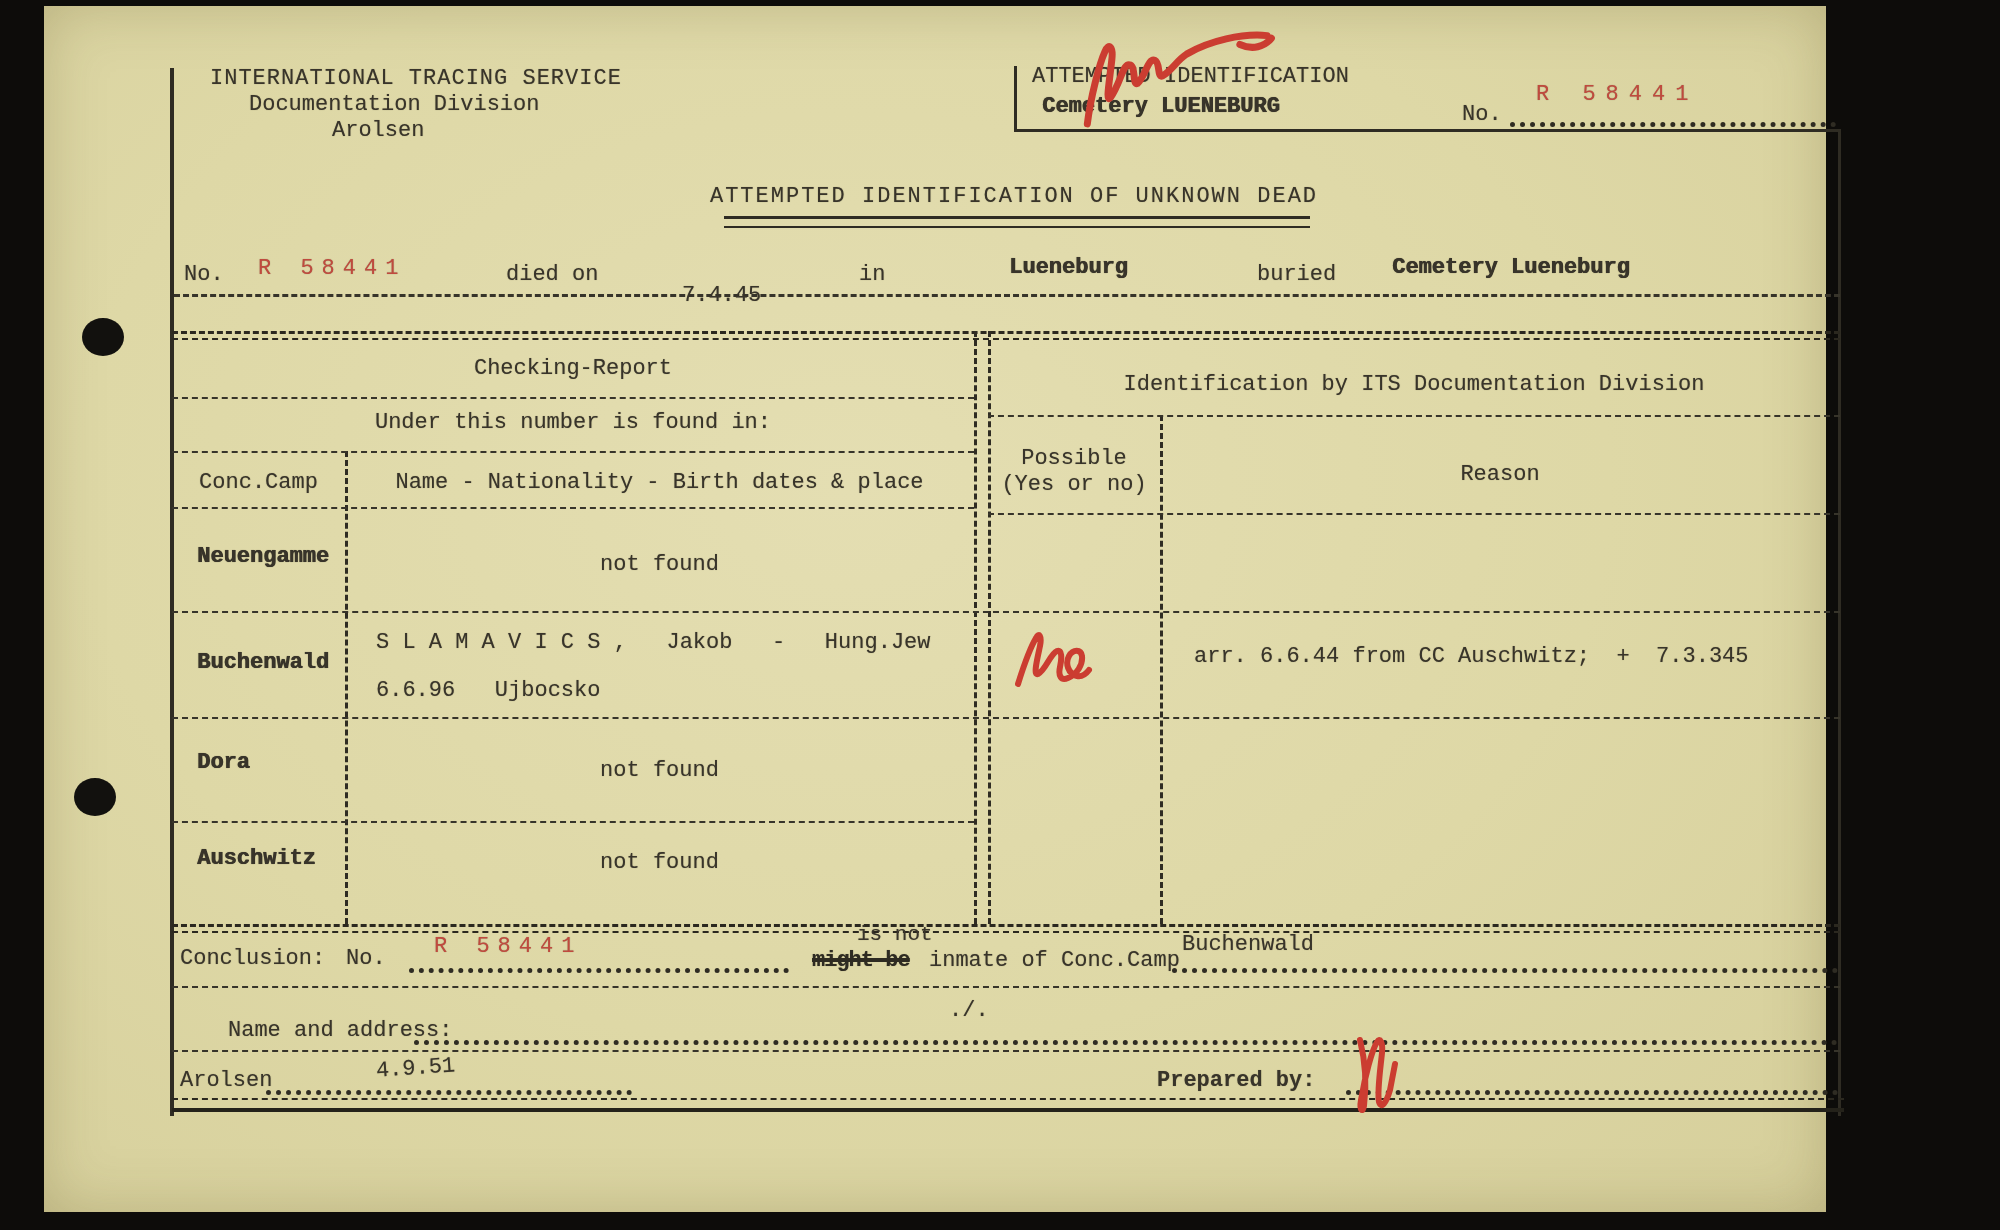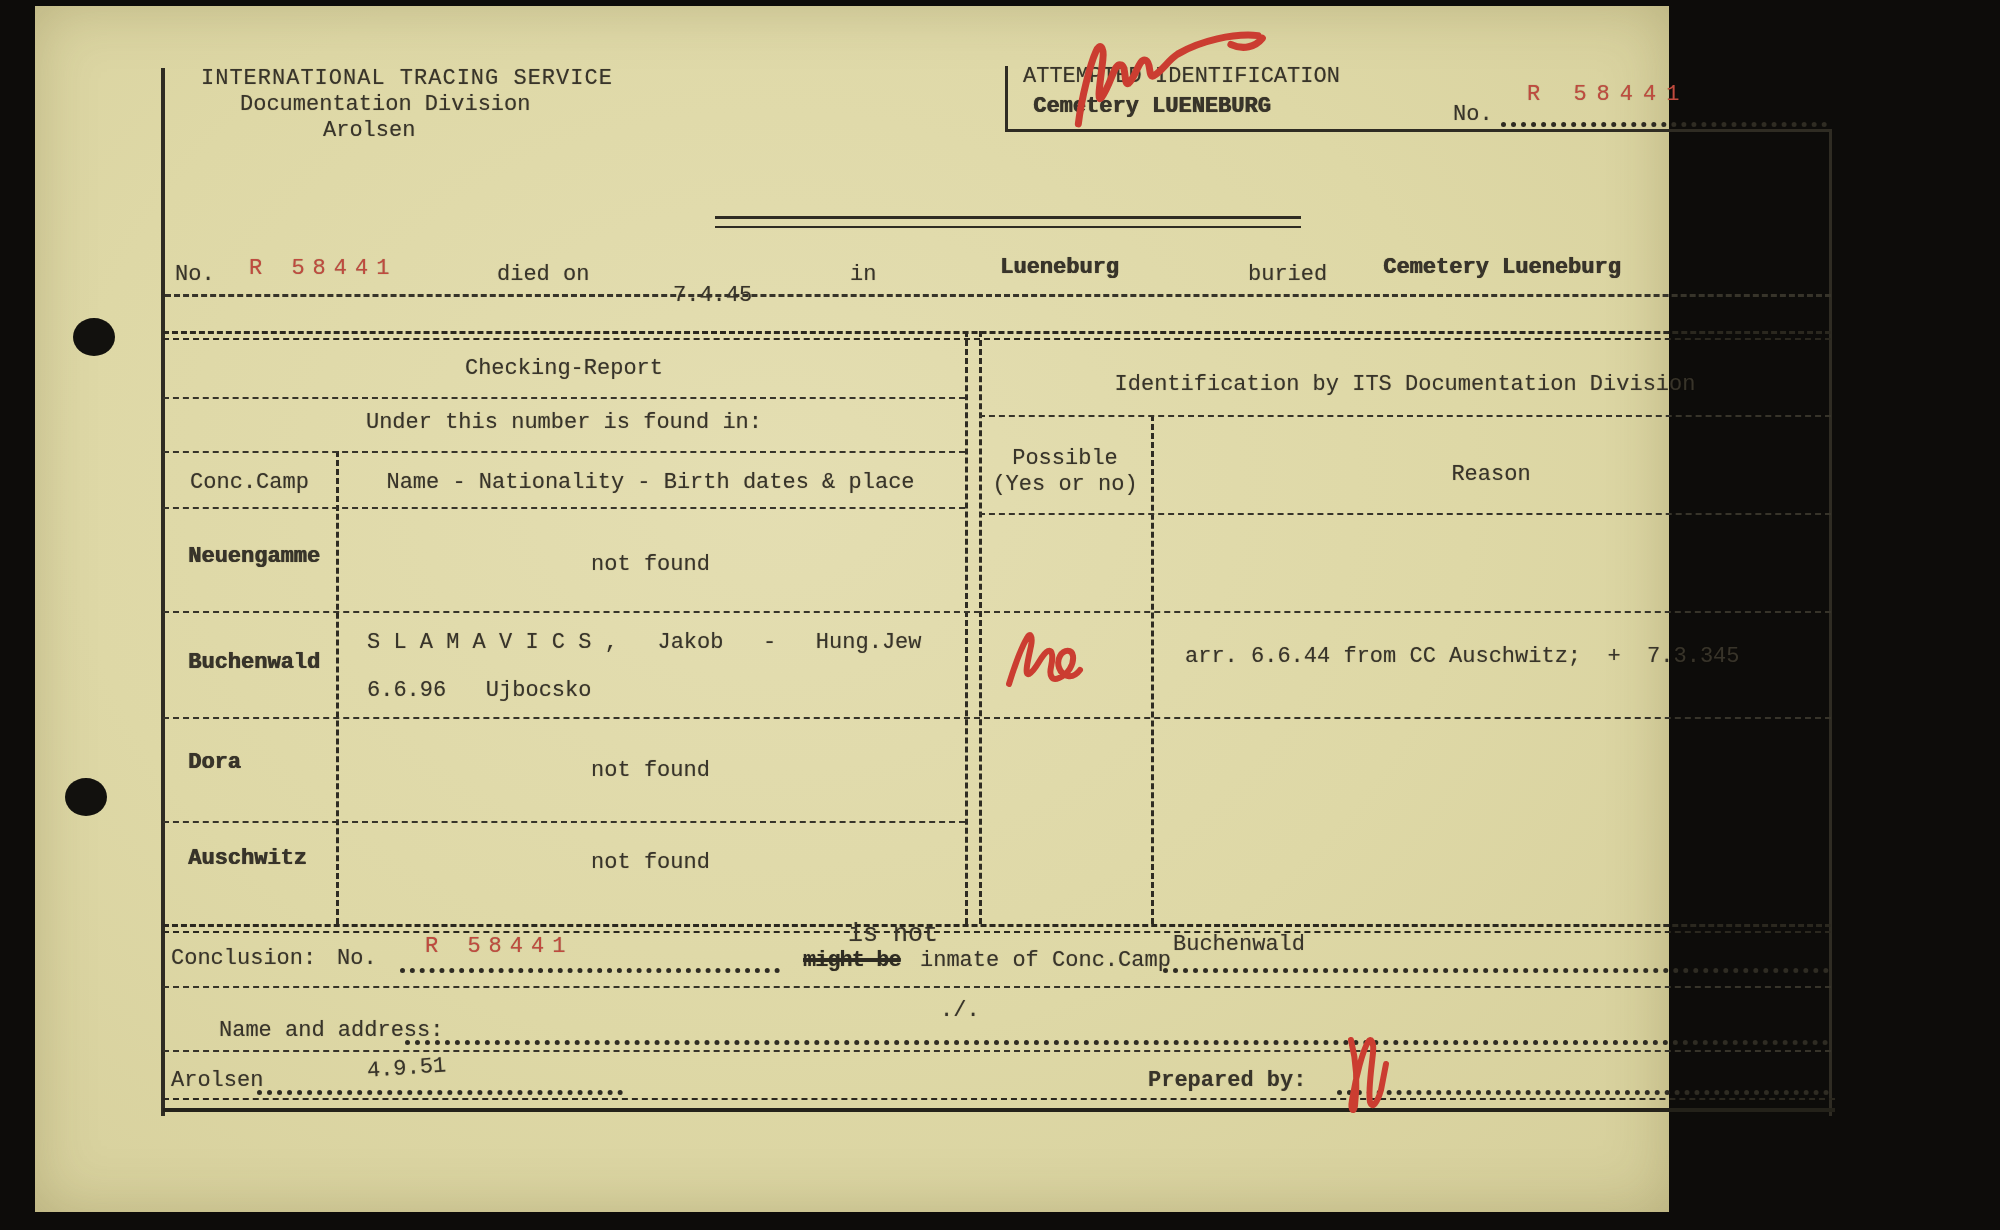--- a/index.html
+++ b/index.html
@@ -1,18 +1,18 @@
 <!DOCTYPE html>
 <html><head>
 <meta charset="utf-8">
 <style>
   html,body{margin:0;padding:0;background:#0d0c0a;}
   #stage{position:relative;width:2000px;height:1230px;background:#0d0c0a;overflow:hidden;
          font-family:"Liberation Mono","DejaVu Sans Mono",monospace;}
-  #paper{position:absolute;left:35px;top:6px;width:1634px;height:1206px;
+  #paper{position:absolute;left:44px;top:6px;width:1782px;height:1206px;
          background:radial-gradient(ellipse at 45% 40%, #e4deb2 0%, #ded8a6 55%, #d6cf9b 100%);
          box-shadow:inset 0 0 60px rgba(90,80,30,.25);}
   .hole{position:absolute;width:42px;height:38px;border-radius:50%;background:#12110e;}
   .t{position:absolute;color:#38342a;font-size:22px;line-height:26px;white-space:pre;
      text-shadow:0 0 1px rgba(40,35,20,.4);}
   .b{font-weight:700;text-shadow:.7px 0 0 currentColor,0 0 1px rgba(40,35,20,.5);}
   .red{color:#c04a3e;}
   .ctr{text-align:center;}
   .ls8{letter-spacing:8px;}
   .ls10{letter-spacing:10px;}
@@ -76,20 +76,21 @@
     <div class="t" style="left:1418px;top:96px;">No.</div>
     <div class="dots" style="left:1466px;top:100px;width:326px;"></div>
     <div class="t red ls10" style="left:1492px;top:76px;">R 58441</div>
 
     <div class="hand" style="left:1030px;top:12px;width:210px;height:100px;transform:rotate(-6deg);" aria-label="none">
       <svg width="210" height="100" viewBox="0 0 210 100">
         <path d="M8,96 C14,70 26,38 33,26 C38,17 42,22 39,35 C34,58 28,78 34,72 C46,58 50,38 57,42 C62,45 57,63 62,61 C71,55 75,36 82,40 C87,43 82,58 88,56 C97,52 104,42 114,37 C138,26 172,22 196,27 M168,33 C180,40 192,38 200,30" fill="none" stroke="#cb3d31" stroke-width="7" stroke-linecap="round" stroke-linejoin="round"></path>
       </svg>
     </div>
 
+    <div class="t ctr ls2" style="left:610px;top:178px;width:720px;">ATTEMPTED IDENTIFICATION OF UNKNOWN DEAD</div>
     <div class="dblunder" style="left:680px;top:210px;width:586px;"></div>
 
     <div class="t" style="left:140px;top:256px;">No.</div>
     <div class="t red ls8" style="left:214px;top:250px;">R 58441</div>
     <div class="t" style="left:462px;top:256px;">died on</div>
     <div class="t" style="left:638px;top:256px;margin-top:21px;">7.4.45</div>
     <div class="t" style="left:815px;top:256px;">in</div>
     <div class="t b" style="left:965px;top:249px;">Lueneburg</div>
     <div class="t" style="left:1213px;top:256px;">buried</div>
     <div class="t b" style="left:1348px;top:249px;">Cemetery Lueneburg</div>
@@ -120,21 +121,21 @@
     <div class="t b" style="left:153px;top:744px;">Dora</div>
     <div class="t ctr" style="left:301px;top:752px;width:629px;">not found</div>
 
     <div class="t b" style="left:153px;top:840px;">Auschwitz</div>
     <div class="t ctr" style="left:301px;top:844px;width:629px;">not found</div>
 
     <div class="t" style="left:136px;top:940px;">Conclusion:</div>
     <div class="t" style="left:302px;top:940px;">No.</div>
     <div class="dots" style="left:365px;top:946px;width:380px;"></div>
     <div class="t red ls8" style="left:390px;top:928px;">R 58441</div>
-    <div class="t" style="left:813px;top:916px;font-size:25px;">is not</div>
+    <div class="t" style="left:813px;top:916px;font-size:21px;">is not</div>
     <div class="t struck" style="left:768px;top:942px;">might be</div>
     <div class="t" style="left:885px;top:942px;text-align:right;">inmate of Conc.Camp</div>
     <div class="dots" style="left:1128px;top:946px;width:666px;"></div>
     <div class="t" style="left:1138px;top:926px;">Buchenwald</div>
 
     <div class="t" style="left:905px;top:992px;">./.</div>
 
     <div class="t" style="left:136px;top:1012px;margin-left:48px;">Name and address:</div>
     <div class="dots" style="left:370px;top:1018px;width:1424px;"></div>
 

